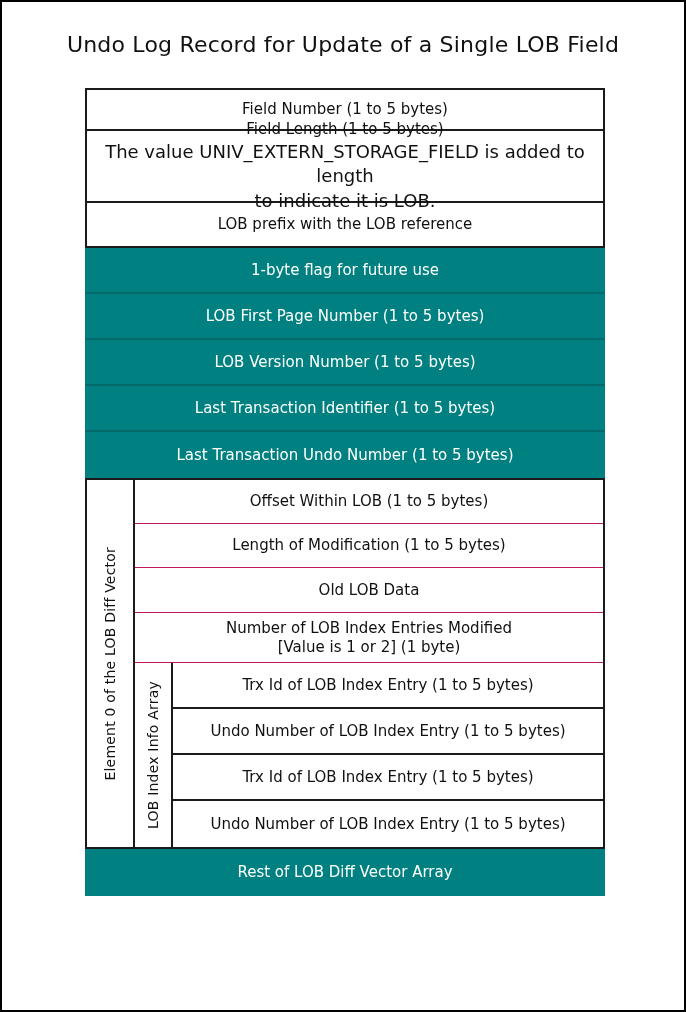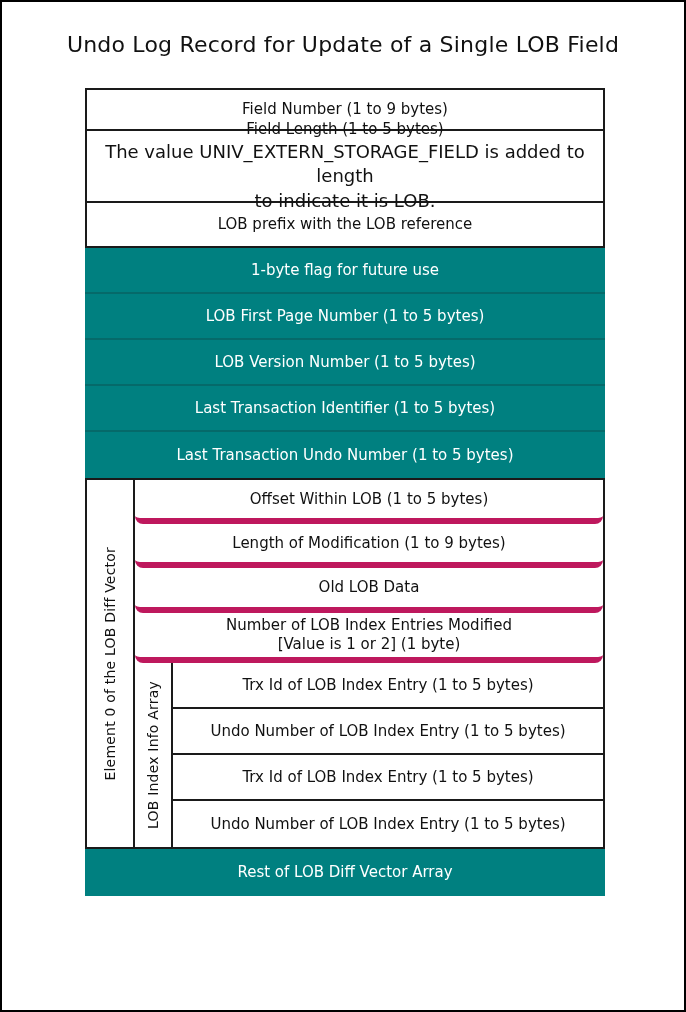--- a/index.html
+++ b/index.html
@@ -81,21 +81,21 @@
   .vcol-inner { width: 38px; }
   .vlabel {
     writing-mode: vertical-rl;
     transform: rotate(180deg);
     font-size: 14px;
     color: #111111;
     white-space: nowrap;
     letter-spacing: 0.2px;
   }
   .mid-rows { flex: 1 1 auto; display: flex; flex-direction: column; }
-  .mid-rows > .row { border-bottom: 6px solid #be185d; border-radius: 8px; }
+  .mid-rows > .row { border-bottom: 1px solid #be185d; }
   .row-offset     { height: 44px; }
   .row-length     { height: 44px; }
   .row-old-data   { height: 45px; }
   .row-num-mod    { height: 50px; }
   .nested { display: flex; flex: 1 1 auto; }
   .nested-rows { flex: 1 1 auto; display: flex; flex-direction: column; }
   .nested-rows .row { height: 46px; border-bottom: 2px solid #1a1a1a; }
   .nested-rows .row:last-child { border-bottom: none; }
 
   
@@ -116,21 +116,21 @@
 <body>
 
 <div class="page">
 
   <div class="title">Undo Log Record for Update of a Single LOB Field</div>
 
   <div class="diagram">
 
     <div class="sec-white-top">
       <div class="row row-field-number">
-        <div>Field Number (1 to 9 bytes)</div>
+        <div>Field Number (1 to 5 bytes)</div>
       </div>
       <div class="row row-field-length">
         <div>Field Length (1 to 5 bytes)</div>
         <div class="note-line">The value UNIV_EXTERN_STORAGE_FIELD is added to length</div>
         <div class="note-line">to indicate it is LOB.</div>
       </div>
       <div class="row row-lob-prefix">
         <div>LOB prefix with the LOB reference</div>
       </div>
     </div>
@@ -155,21 +155,21 @@
 
     <div class="sec-mid">
       <div class="vcol vcol-outer">
         <div class="vlabel">Element 0 of the LOB Diff Vector</div>
       </div>
       <div class="mid-rows">
         <div class="row row-offset">
           <div>Offset Within LOB (1 to 5 bytes)</div>
         </div>
         <div class="row row-length">
-          <div>Length of Modification (1 to 9 bytes)</div>
+          <div>Length of Modification (1 to 5 bytes)</div>
         </div>
         <div class="row row-old-data">
           <div>Old LOB Data</div>
         </div>
         <div class="row row-num-mod">
           <div>Number of LOB Index Entries Modified</div>
           <div>[Value is 1 or 2] (1 byte)</div>
         </div>
         <div class="nested">
           <div class="vcol vcol-inner">

